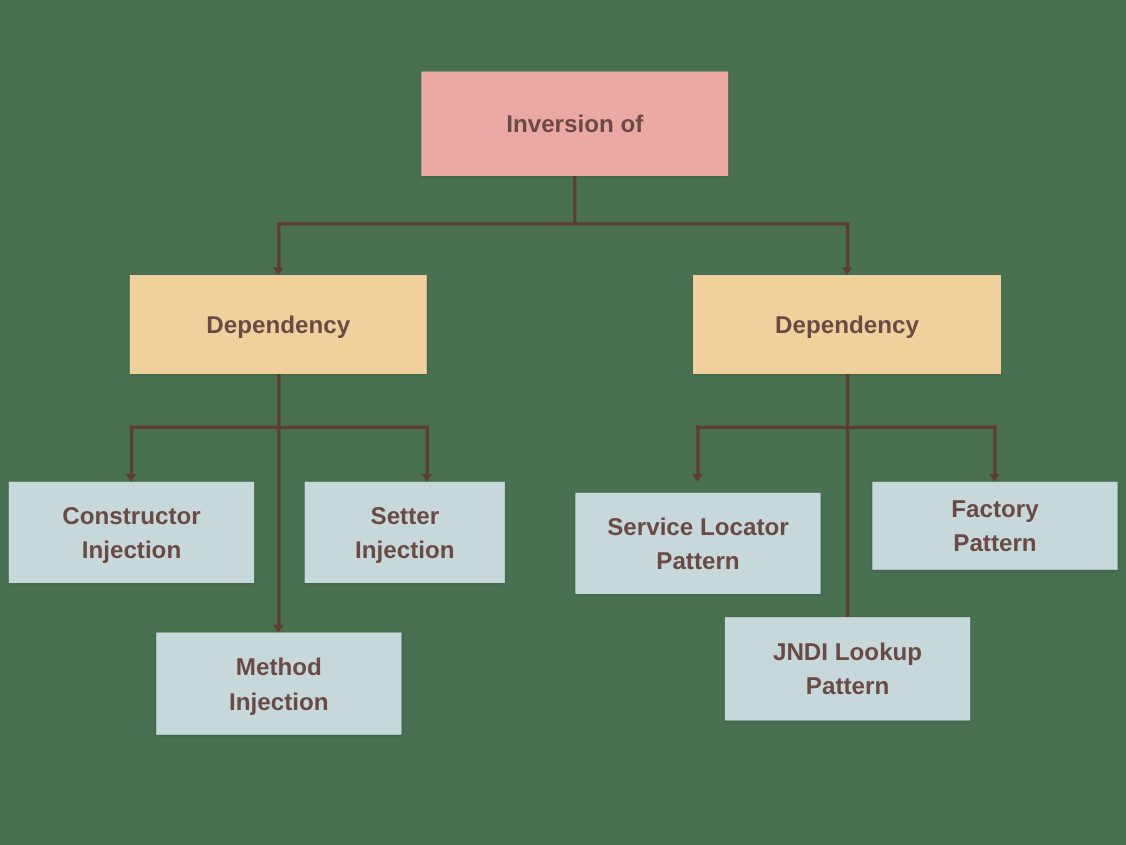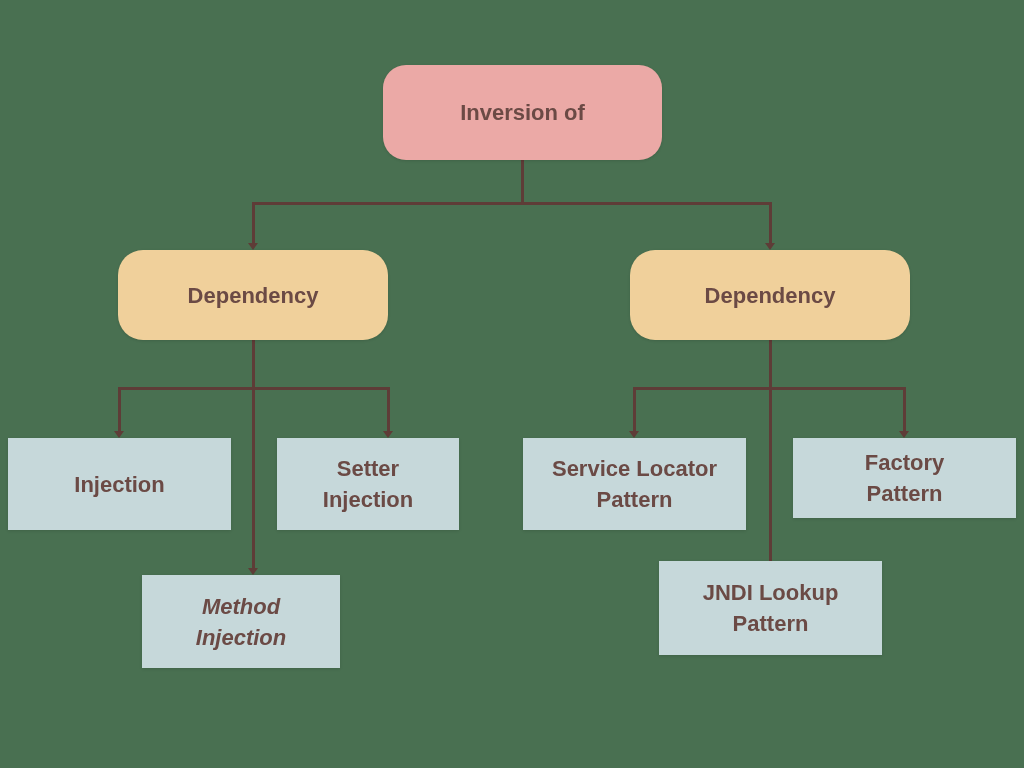--- a/index.html
+++ b/index.html
@@ -19,22 +19,22 @@
   }
   .canvas{position:absolute;inset:0;}
   .node{
     position:absolute;
     display:flex;align-items:center;justify-content:center;
     text-align:center;
     font-weight:bold;font-size:22px;line-height:31px;
     color:var(--text);
     box-shadow:0 1px 3px rgba(0,0,0,0.12);
   }
-  .node.root{background:var(--root-box);border-radius:23px;}
-  .node.branch{background:var(--branch-box);border-radius:25px;}
+  .node.root{background:var(--root-box);}
+  .node.branch{background:var(--branch-box);}
   .node.leaf{background:var(--leaf-box);}
   .node .label span{display:block;}
   .line{position:absolute;background:var(--connector);}
   .arrow{
     position:absolute;width:0;height:0;
     border-left:5px solid transparent;
     border-right:5px solid transparent;
     border-top:7px solid var(--connector);
   }
 </style>
@@ -79,46 +79,47 @@
   </div>
 
   <div class="node branch" style="left:630px;top:250px;width:280px;height:90px;">
     <div class="label">
       <span>Dependency</span>
     </div>
   </div>
 
   <div class="node leaf" style="left:8px;top:438px;width:223px;height:92px;">
     <div class="label">
+      <span>Constructor</span>
       <span>Injection</span>
     </div>
   </div>
 
   <div class="node leaf" style="left:277px;top:438px;width:182px;height:92px;">
     <div class="label">
       <span>Setter</span>
       <span>Injection</span>
     </div>
   </div>
 
-  <div class="node leaf" style="left:523px;top:438px;width:223px;height:92px;justify-content:center;">
+  <div class="node leaf" style="left:523px;top:448px;width:223px;height:92px;justify-content:center;">
     <div class="label">
       <span>Service Locator</span>
       <span>Pattern</span>
     </div>
   </div>
 
   <div class="node leaf" style="left:793px;top:438px;width:223px;height:80px;">
     <div class="label">
       <span>Factory</span>
       <span>Pattern</span>
     </div>
   </div>
 
-  <div class="node leaf" style="left:142px;top:575px;width:198px;height:93px;font-style:italic;">
+  <div class="node leaf" style="left:142px;top:575px;width:223px;height:93px;">
     <div class="label">
       <span>Method</span>
       <span>Injection</span>
     </div>
   </div>
 
   <div class="node leaf" style="left:659px;top:561px;width:223px;height:94px;">
     <div class="label">
       <span>JNDI Lookup</span>
       <span>Pattern</span>

